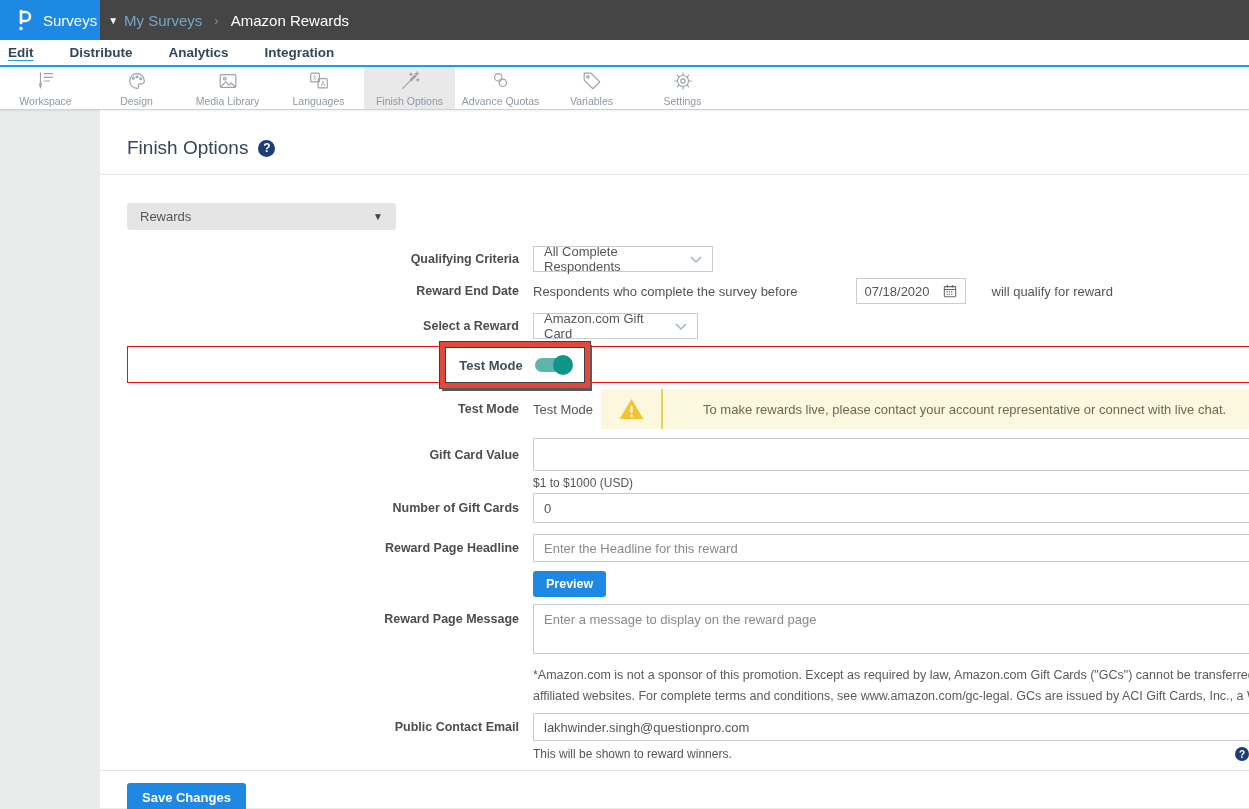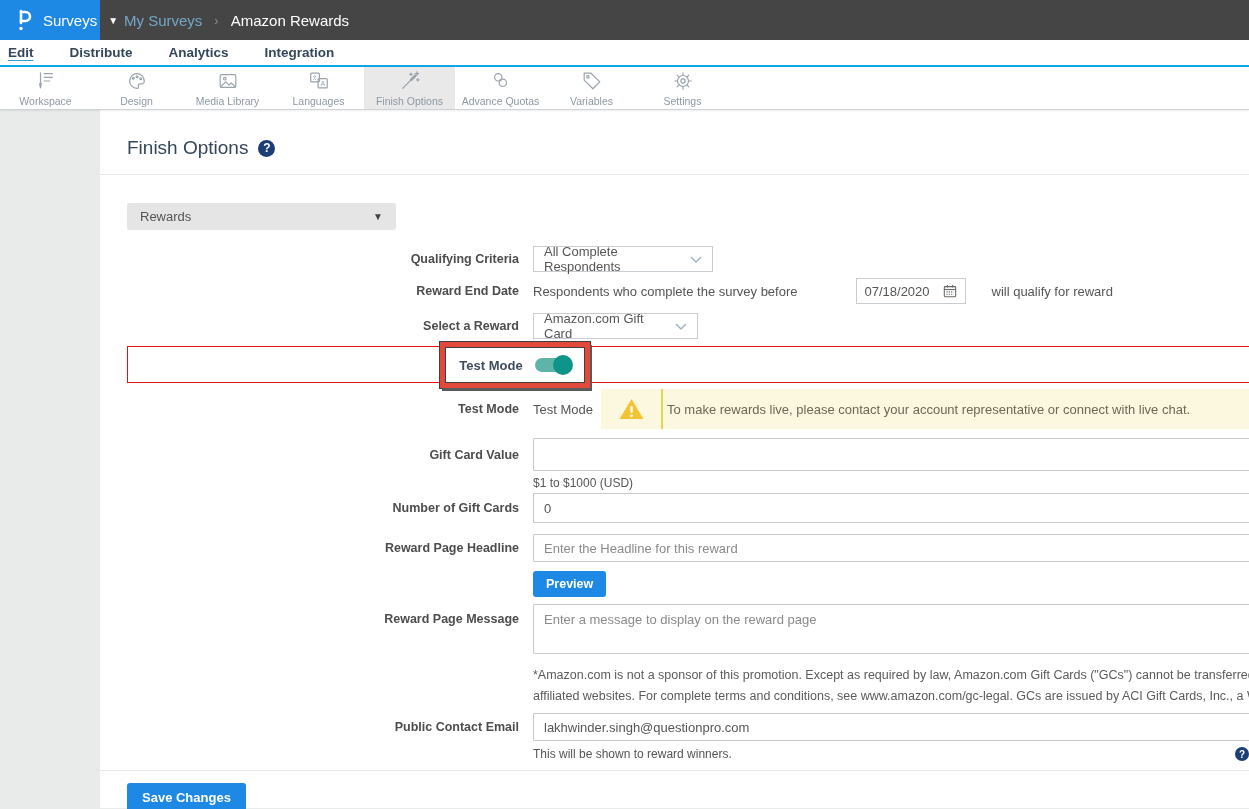--- a/index.html
+++ b/index.html
@@ -78,21 +78,21 @@
   .toggle { width:36px; height:14px; border-radius:8px; background:#5fb4aa;
     position:relative; cursor:pointer; flex:none; }
   .toggle .knob { position:absolute; right:-2px; top:-3px; width:20px; height:20px;
     border-radius:50%; background:#0f9488; }
 
   
   .warnbox { background:#fcf8e0; height:40px; display:flex; align-items:center;
     flex:1; margin-right:-40px; }
   .warn-icon-cell { width:62px; flex:none; display:flex; align-items:center;
     justify-content:center; align-self:stretch; border-right:2px solid #e8d452; }
-  .warn-text { font-size:13px; color:#6d6754; padding-left:4px; white-space:nowrap; }
+  .warn-text { font-size:13px; color:#6d6754; padding-left:40px; white-space:nowrap; }
 
   .tinput { border:1px solid #c9c9c9; border-radius:1px; font-size:13px; color:#555;
     padding:0 10px; font-family:"Liberation Sans",sans-serif; background:#fff; width:100%; }
   .tinput::placeholder { color:#8a8a8a; opacity:1; }
   .stretch { flex:1; margin-right:-70px; }
   .hint { font-size:12px; color:#555; margin-top:5px; }
 
   textarea.tinput { resize:none; padding-top:7px; line-height:1.3; }
 
   .btn { background:#1e88e5; color:#fff; border:none; border-radius:3px;

